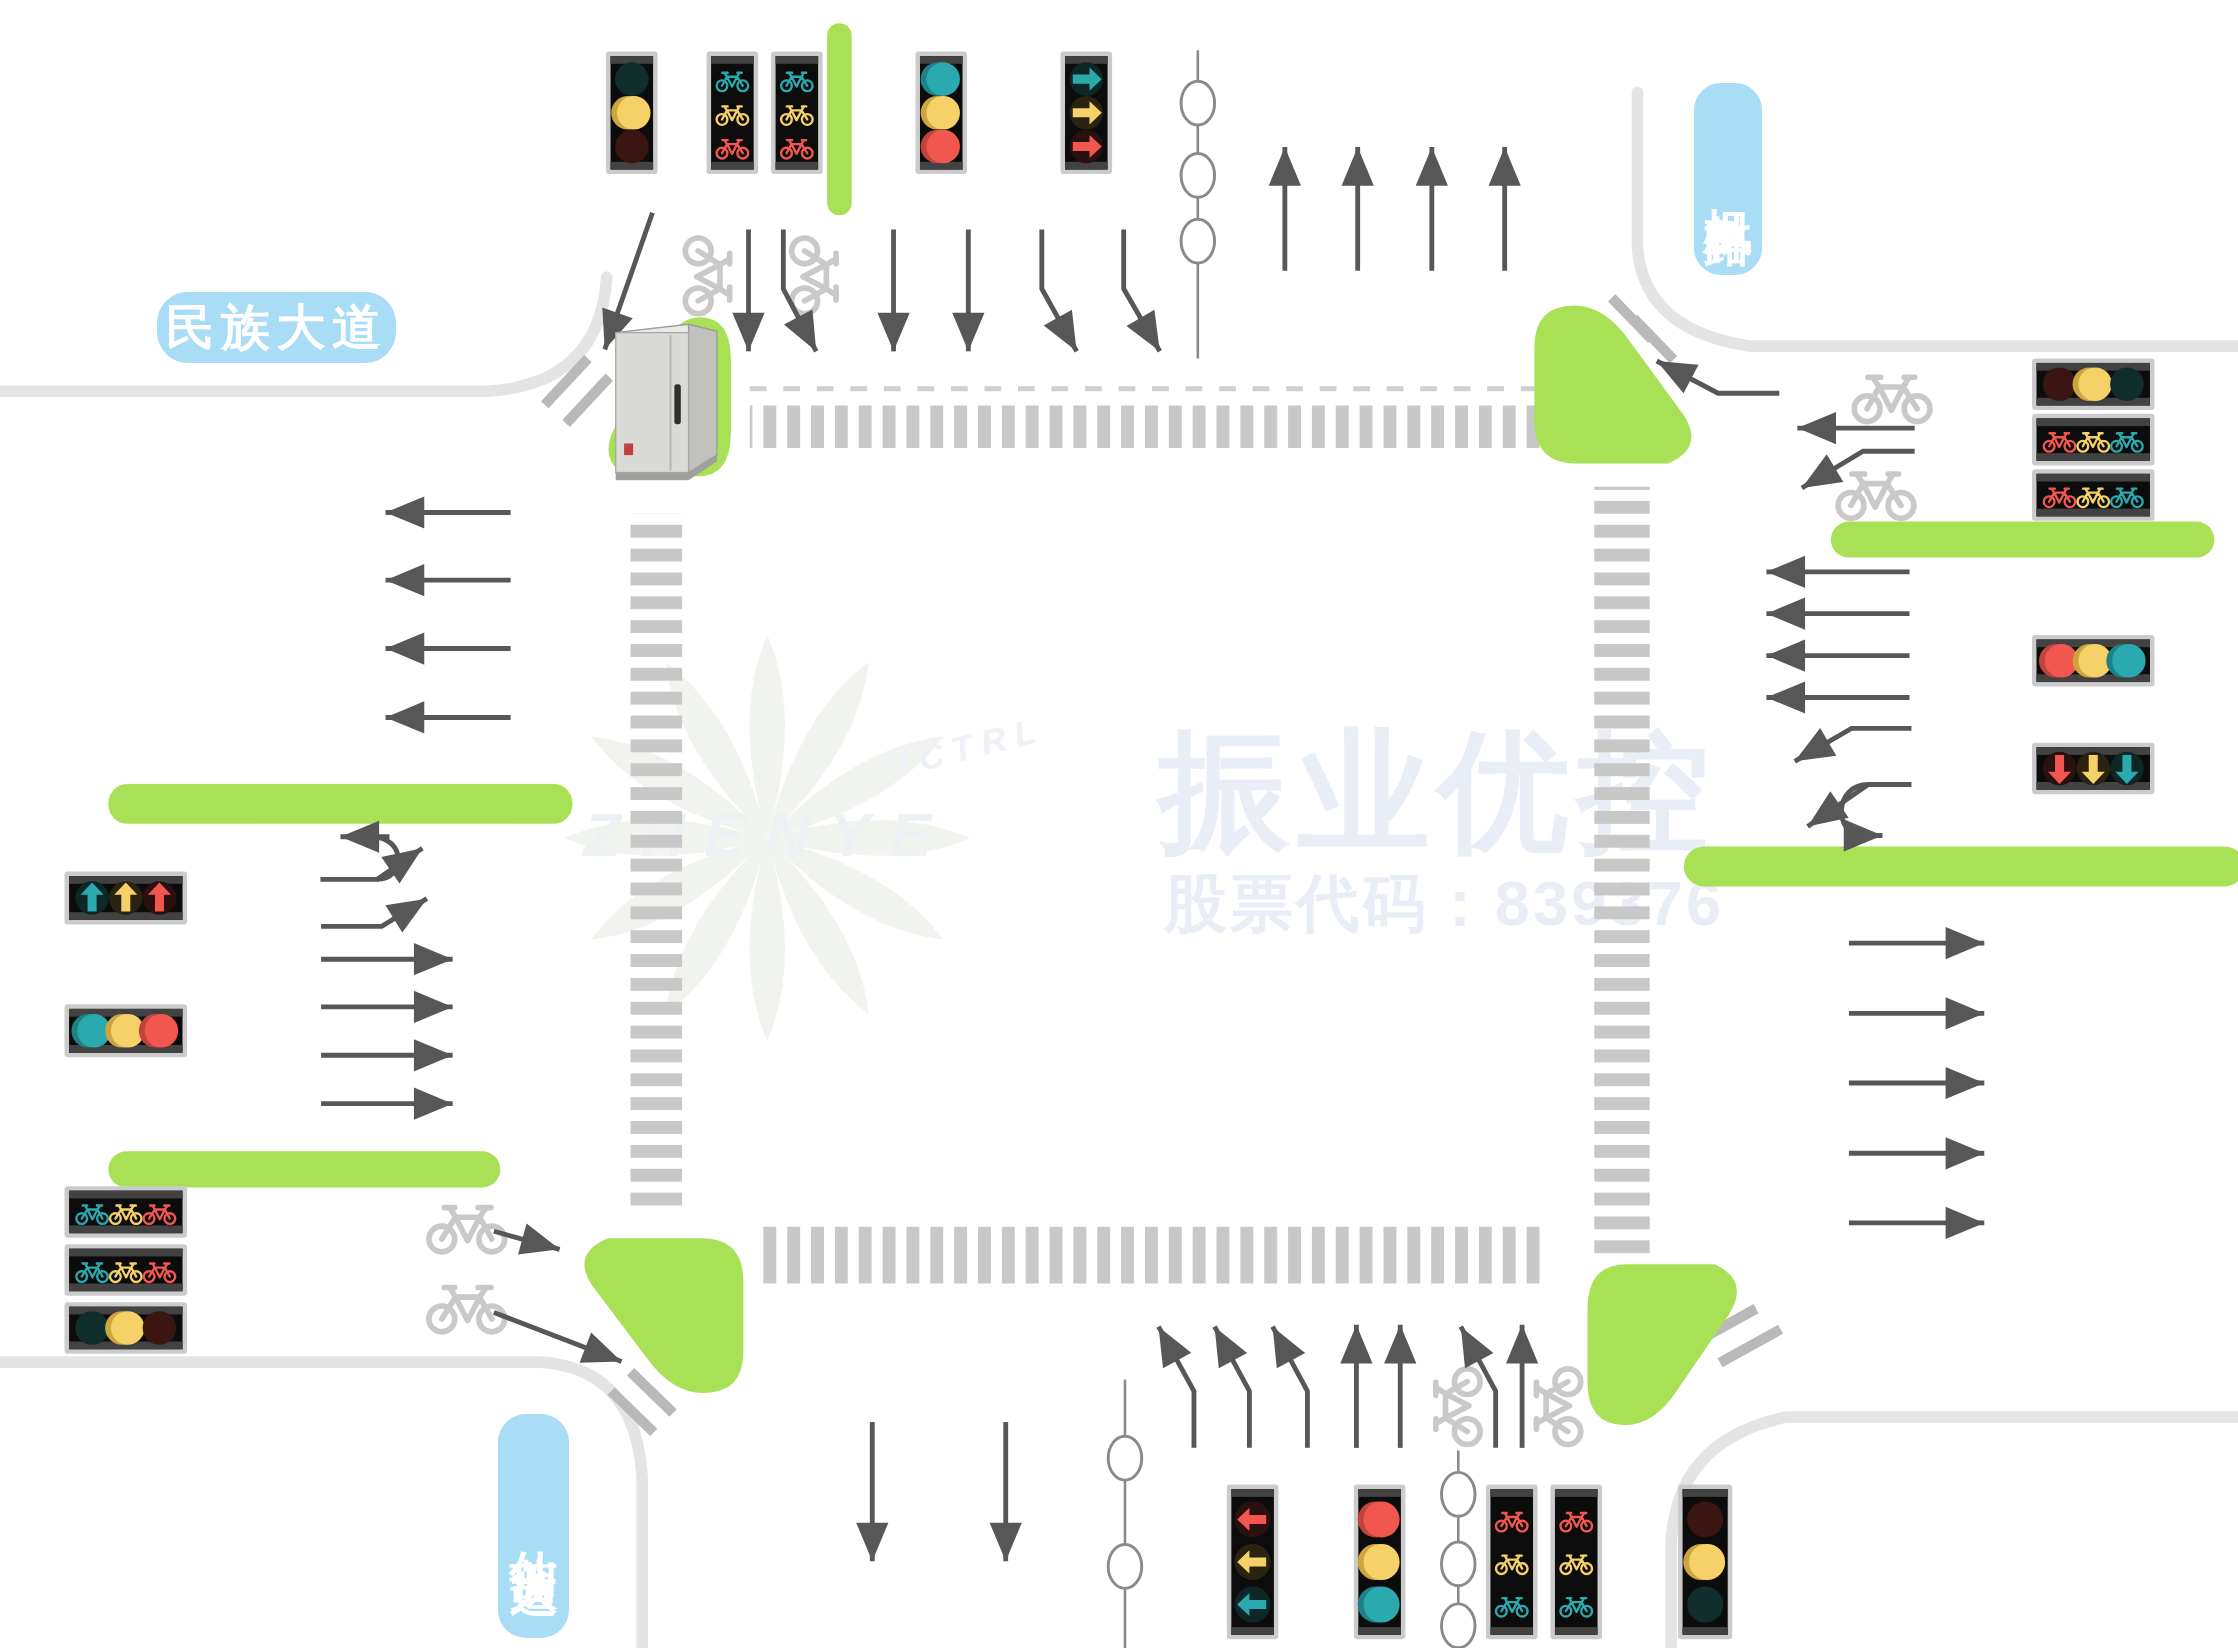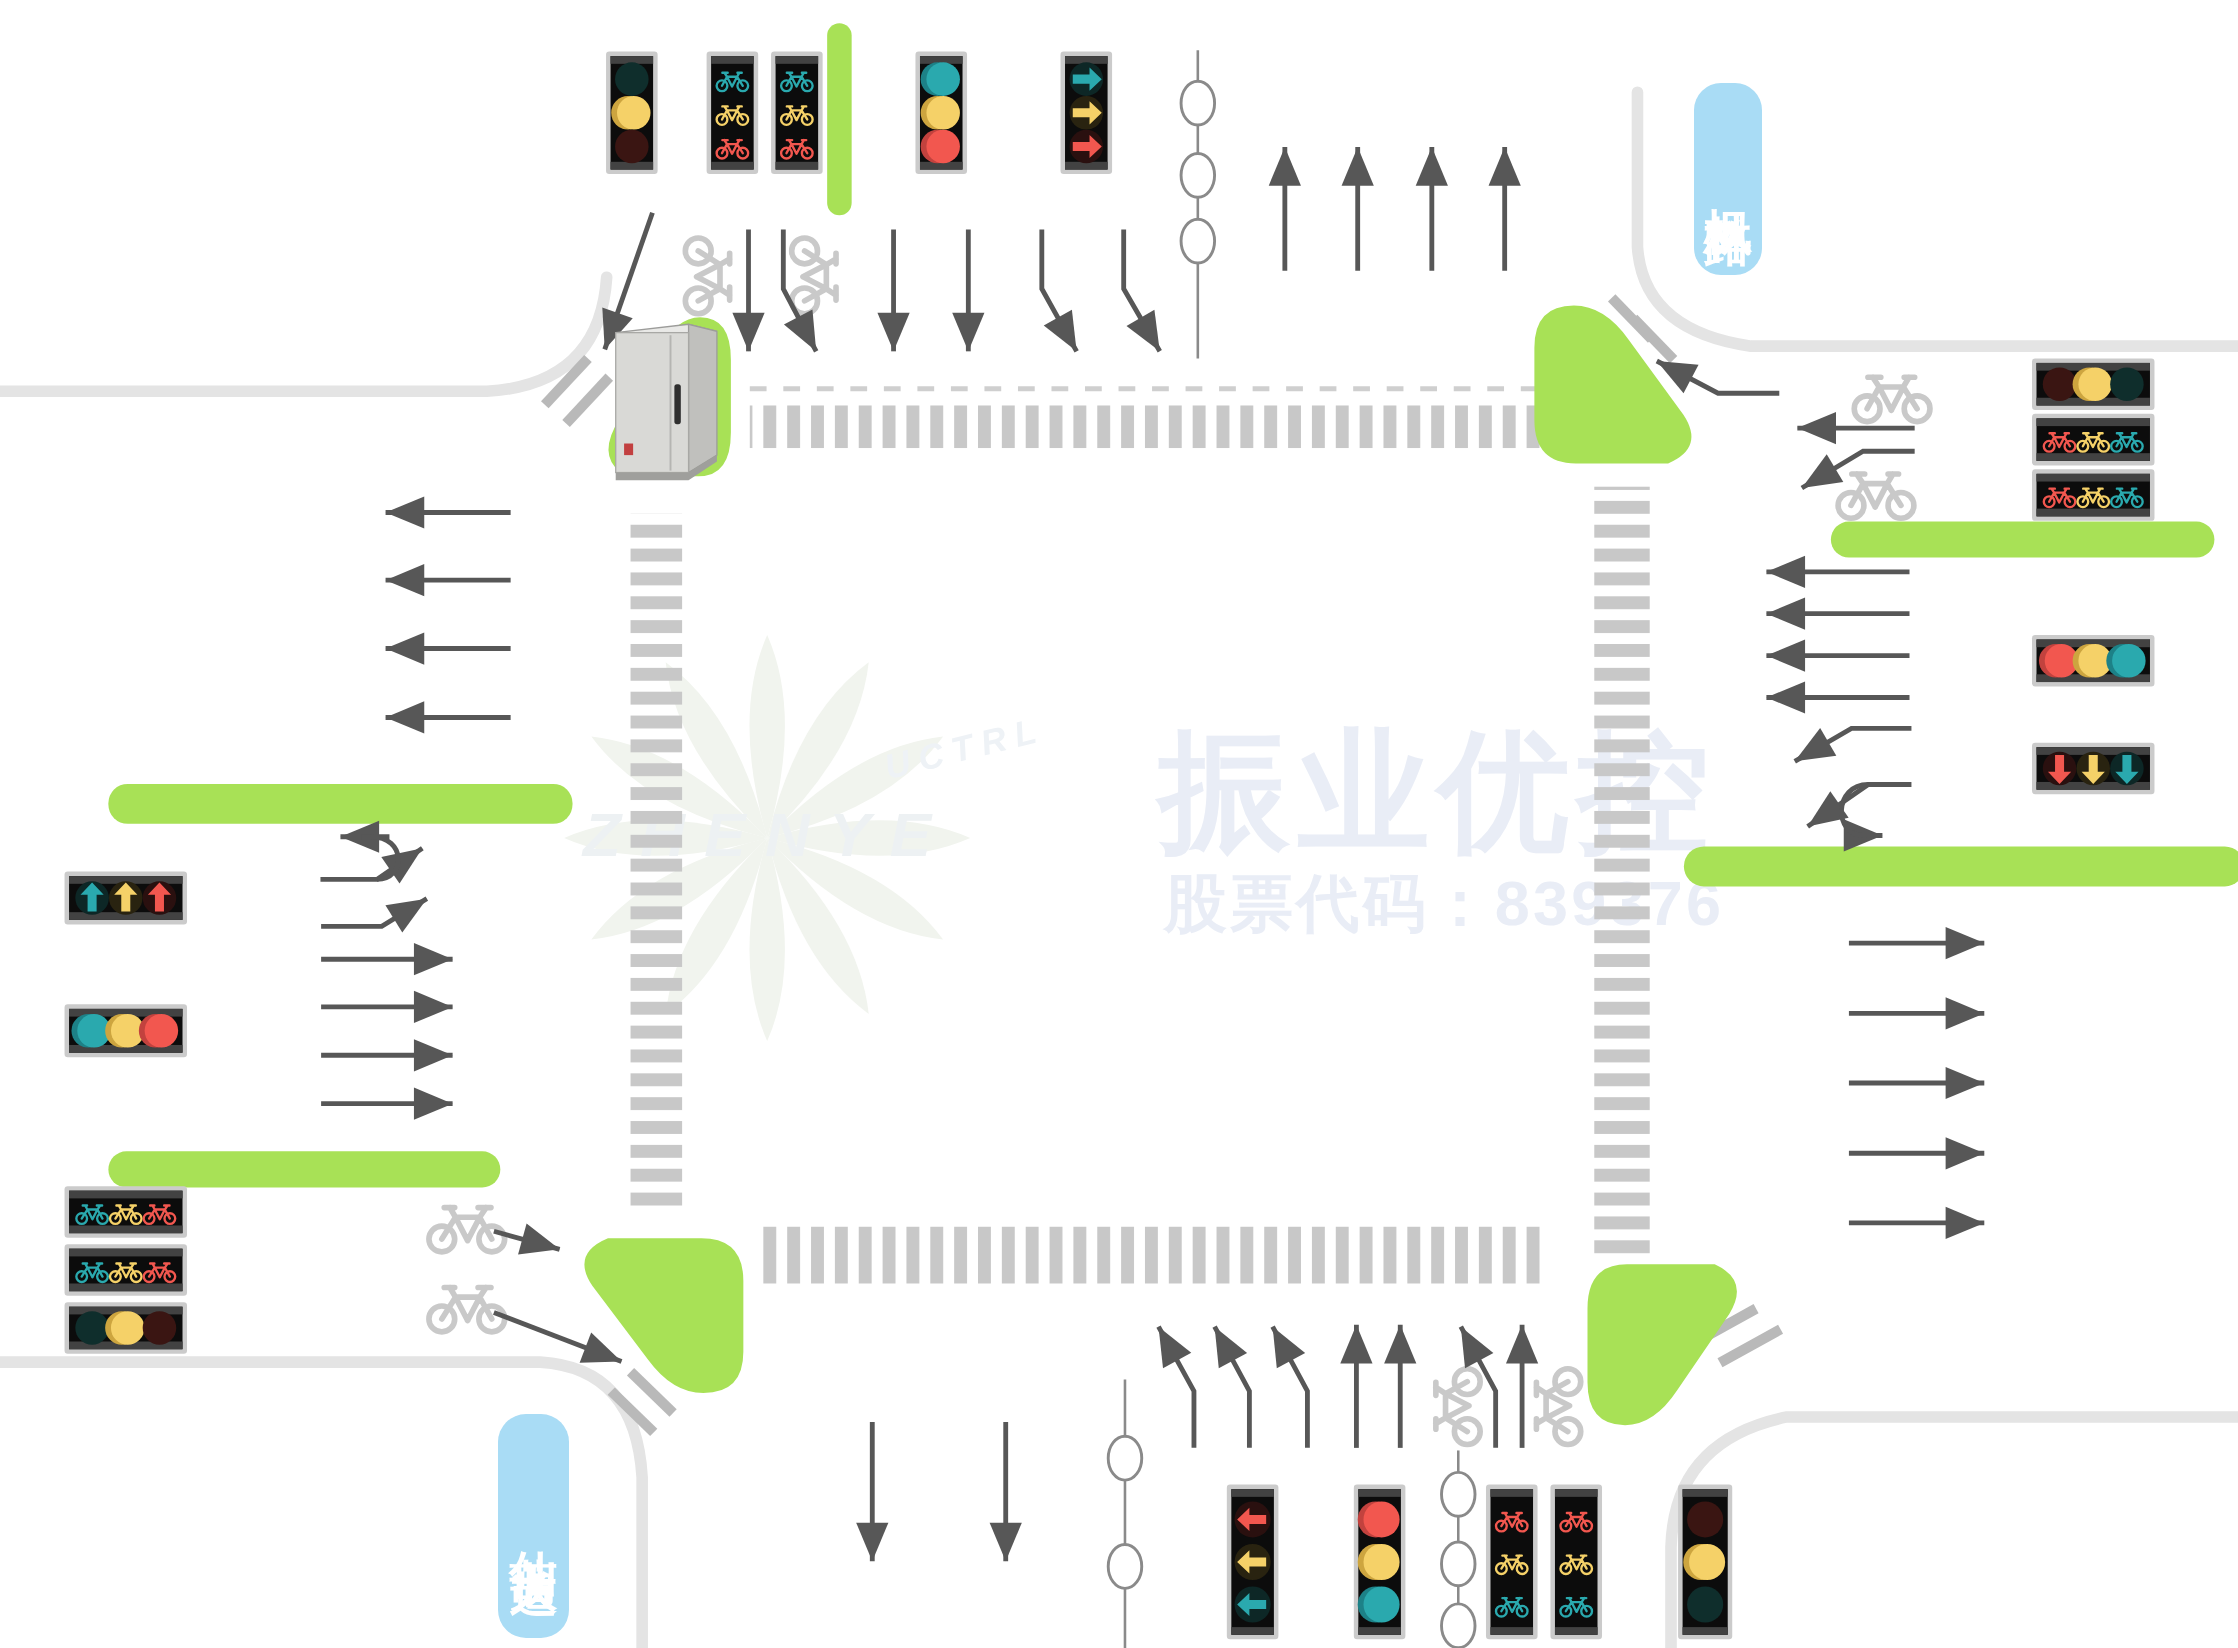--- a/index.html
+++ b/index.html
@@ -555,16 +555,17 @@
       <polygon points="955,516 1068,503 1112,514 1000,529" fill="#e9e9e7" stroke="#9c9c9a" stroke-width="2"></polygon>
       <polygon points="1068,503 1112,514 1112,706 1068,733" fill="#c0c0bd" stroke="#9c9c9a" stroke-width="2"></polygon>
       <rect x="955" y="516" width="113" height="217" fill="#d9d9d6" stroke="#a8a8a5" stroke-width="2"></rect>
       <line x1="1040" y1="520" x2="1040" y2="730" stroke="#b5b5b2" stroke-width="3"></line>
       <rect x="1046" y="596" width="10" height="62" rx="4" fill="#2f2f2f"></rect>
       <rect x="968" y="688" width="14" height="18" fill="#c24040"></rect>
       <polygon points="955,733 1068,733 1112,706 1112,716 1068,745 955,745" fill="#9f9f9c"></polygon>
     </g>
   </svg>
 
+  <div class="chip chip-h">民族大道</div>
   <div class="chip chip-v chip-north">枫林路</div>
   <div class="chip chip-v chip-south">仙葫大道</div>
 </div>
 
 
 </body></html>

